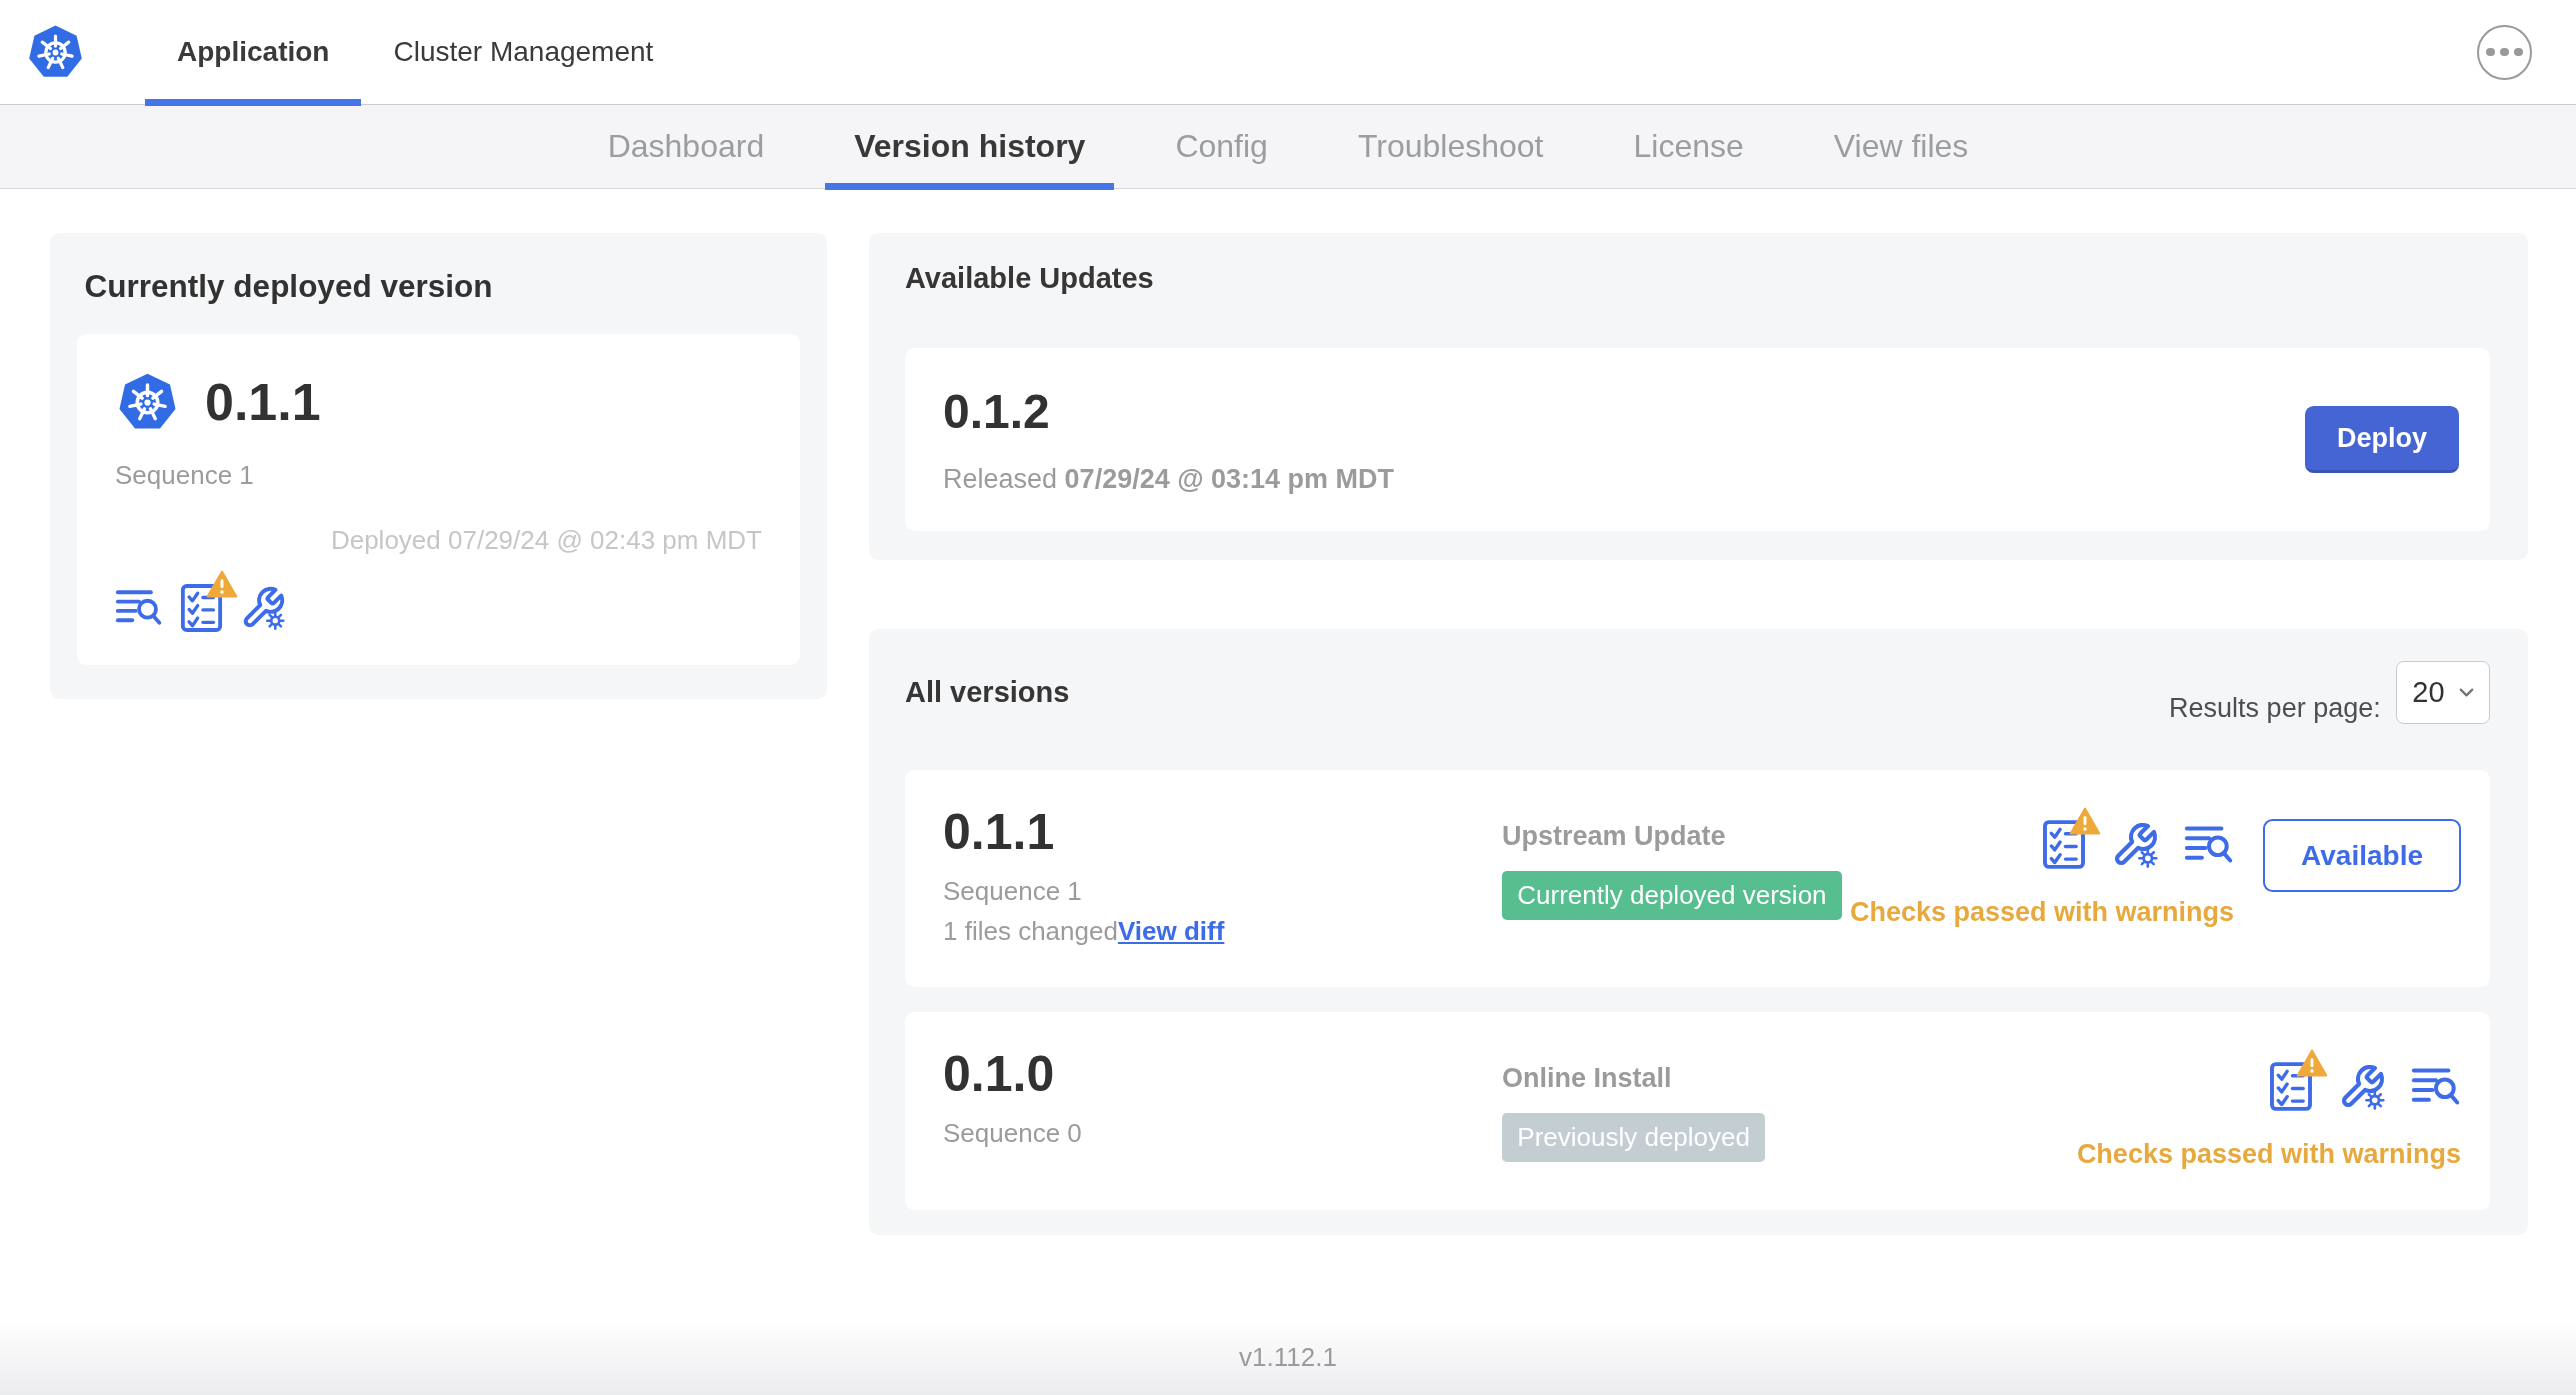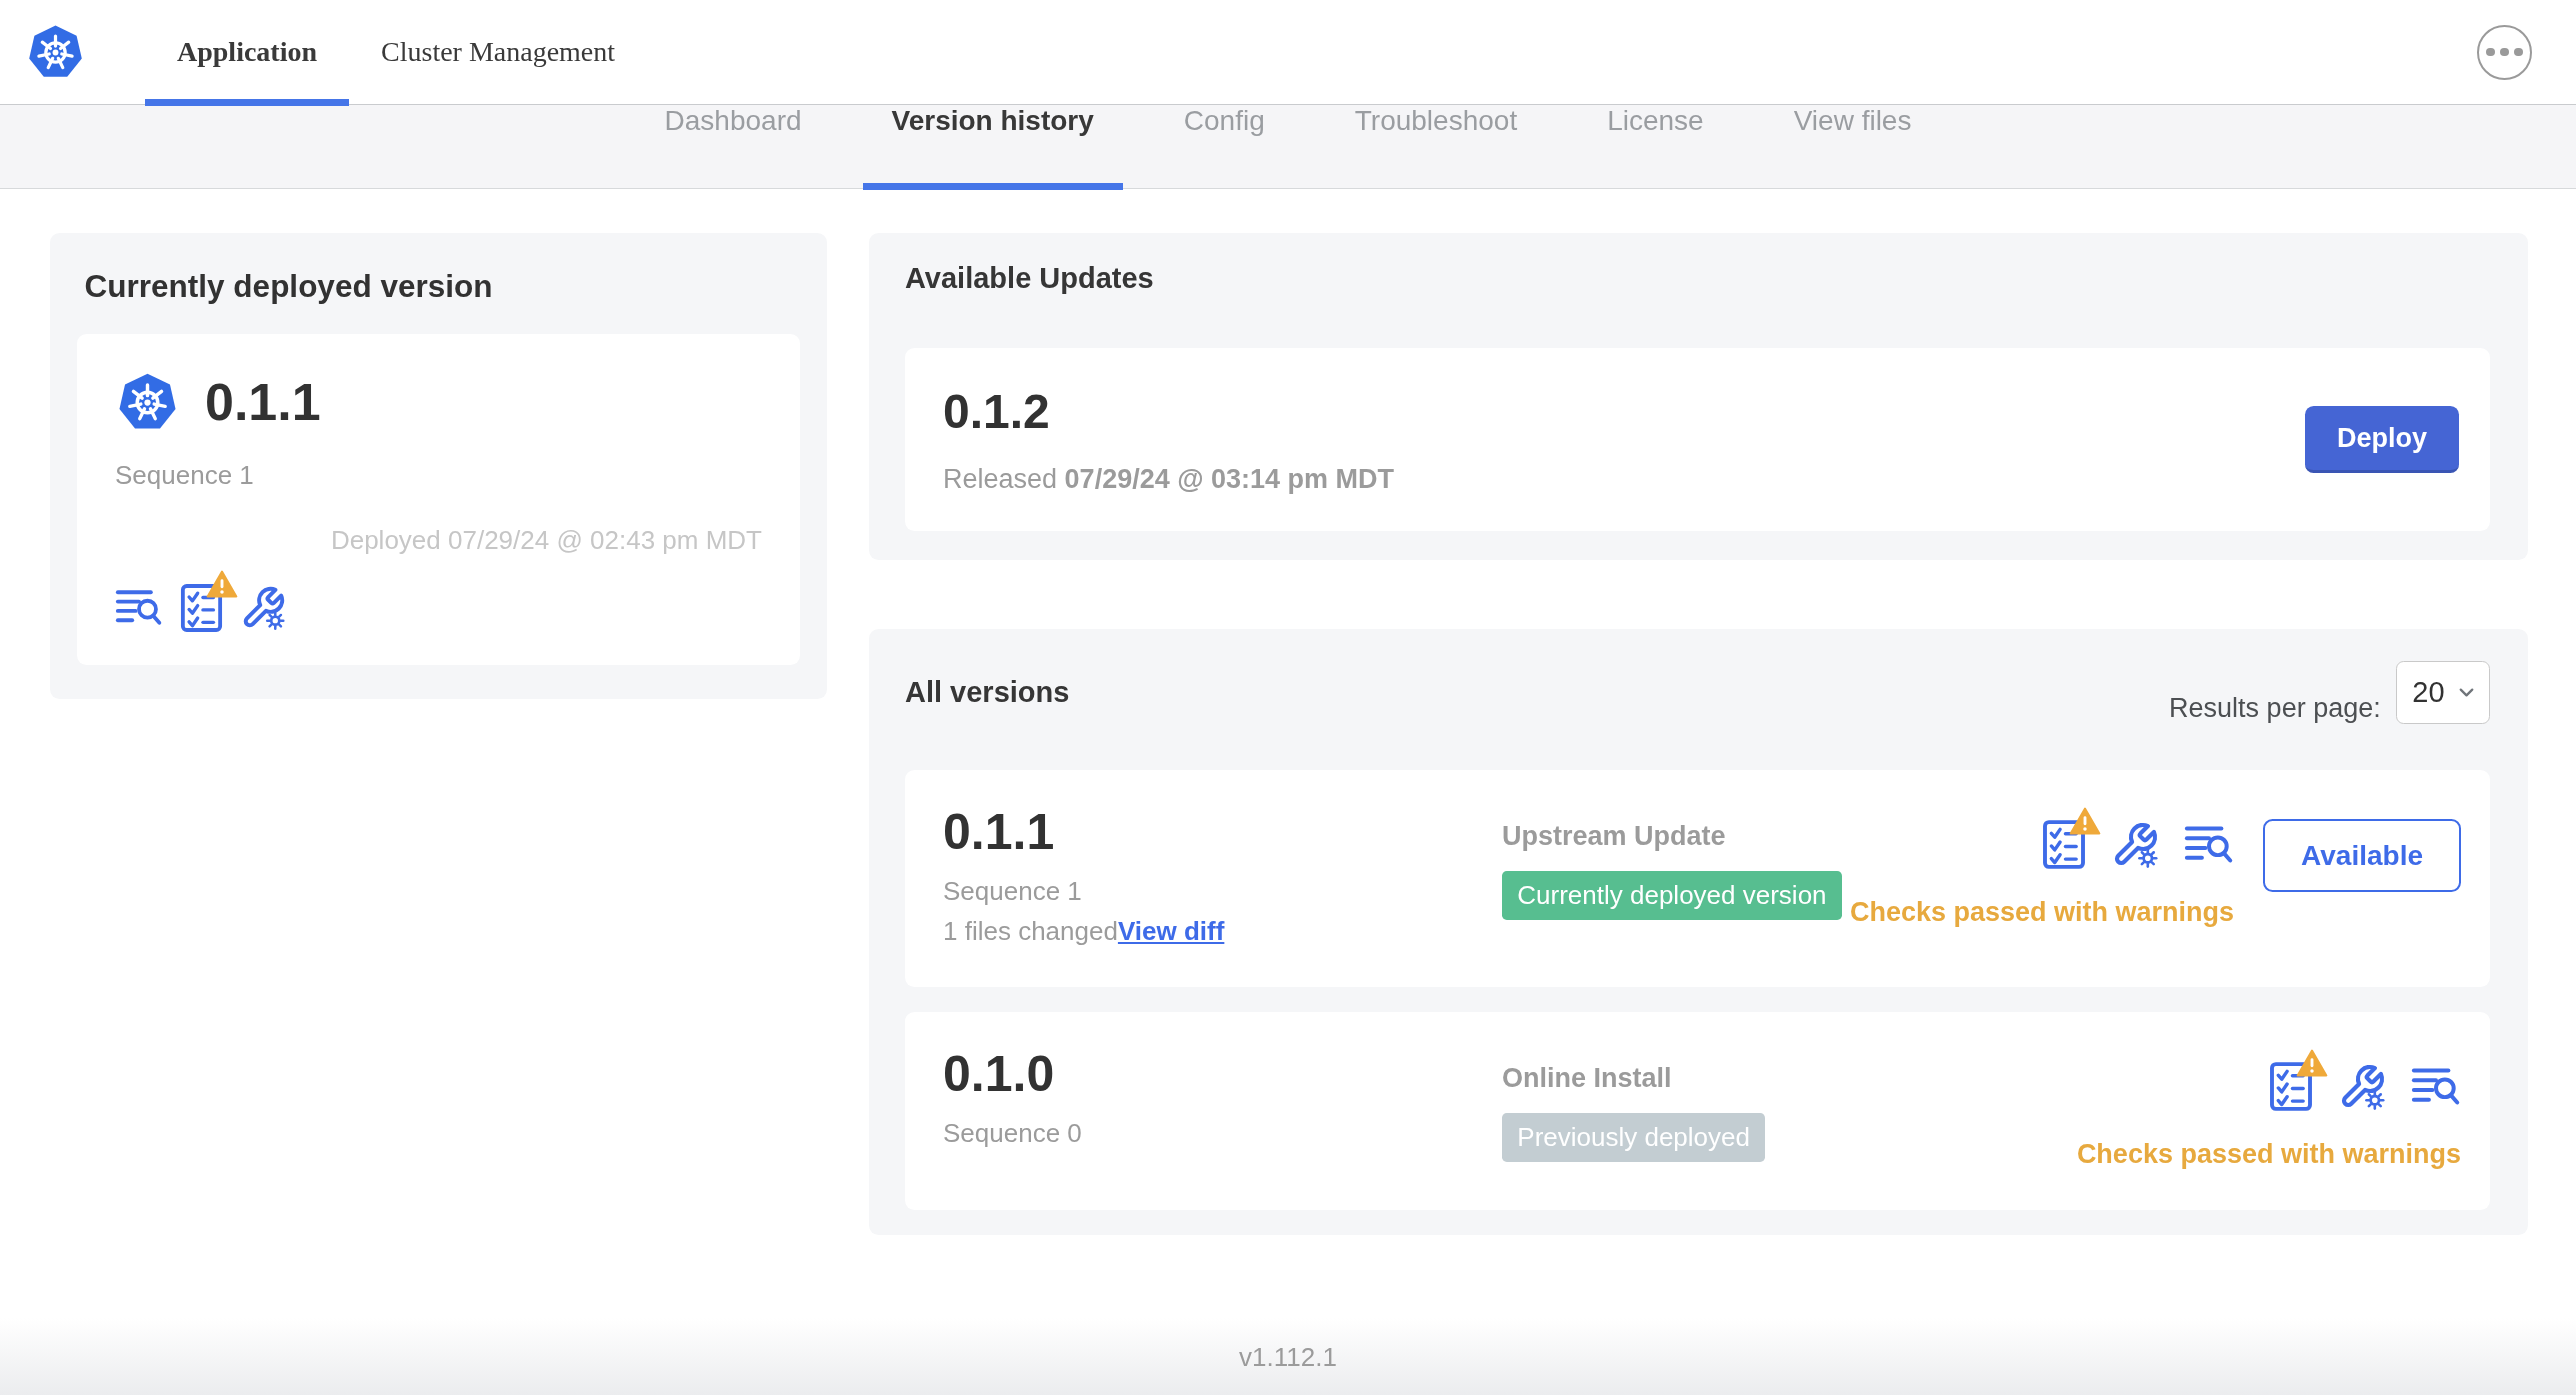--- a/index.html
+++ b/index.html
@@ -11,40 +11,40 @@
   }
   
   .topbar {
     height:105px; background:#fff; border-bottom:1.9px solid #c9cbce;
     display:flex; align-items:center; padding:0 44px 0 25px; flex-shrink:0;
   }
   .topbar .logo { width:61px; height:61px; margin-right:59px; }
   .top-tabs { display:flex; height:100%; }
   .top-tab {
     position:relative; display:flex; align-items:center; padding:7px 32px;
-    font-size:28px; color:#3a3a3a; cursor:pointer; font-weight:500;font-family:Liberation Serif, serif;
+    font-size:28px; color:#3a3a3a; cursor:pointer; font-weight:500;
   }
   .top-tab.active { font-weight:600; }
   .top-tab.active::after {
     content:""; position:absolute; left:0; right:0; bottom:-1.9px; height:6.7px; background:#4575e8;
   }
   .topbar-spacer { flex:1; }
   .ellipsis-btn {
     width:55px; height:55px; border:2.9px solid #9a9a9a; border-radius:50%;
     background:#fff; display:flex; align-items:center; justify-content:center; gap:5.7px; cursor:pointer;
   }
   .ellipsis-btn i { width:8.6px; height:8.6px; border-radius:50%; background:#9a9a9a; display:block; }
   
   .subnav {
     height:84px; background:#f5f5f7; border-bottom:1.9px solid #d7d9db;
     display:flex; justify-content:center; gap:32px; flex-shrink:0;
   }
   .sub-tab {
-    position:relative; display:flex; align-items:flex-start; padding:0 29px;
-    font-size:28px; color:#9a9da1; cursor:pointer;
+    position:relative; display:flex; align-items:center; padding:0 29px;
+    font-size:32px; color:#9a9da1; cursor:pointer;
   }
   .sub-tab.active { color:#383838; font-weight:600; }
   .sub-tab.active::after {
     content:""; position:absolute; left:0; right:0; bottom:-1.9px; height:6.7px; background:#4575e8;
   }
   
   .main { flex:1; display:flex; align-items:flex-start; padding:44px 48px 0 50px; gap:42px; }
   .graycard { background:#f5f6f8; border-radius:9.5px; }
   .whitecard { background:#ffffff; border-radius:9.5px; }
 

